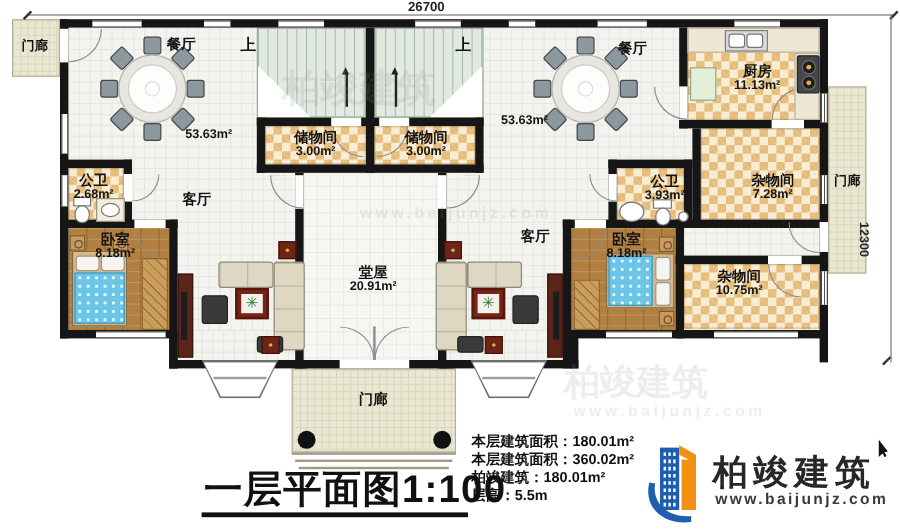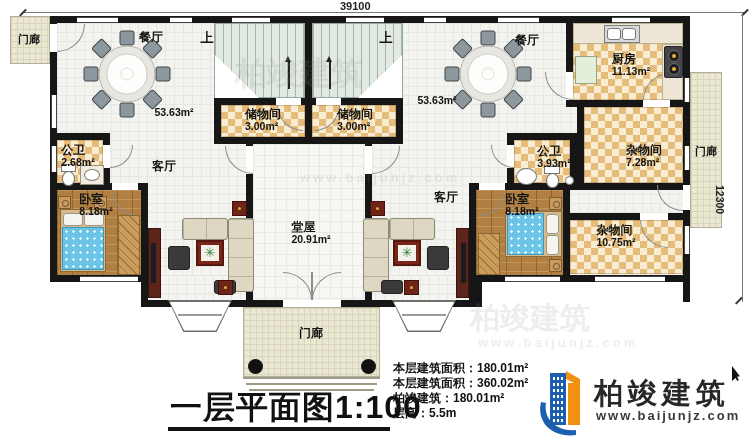--- a/index.html
+++ b/index.html
@@ -31,21 +31,21 @@
         background-size:8px 100%;border:1px solid #98a89a;box-sizing:border-box;}
   .win{position:absolute;background:#fff;border-top:1.5px solid #444;border-bottom:1.5px solid #444;box-sizing:border-box;
         background-image:linear-gradient(transparent 44%,#555 44%,#555 58%,transparent 58%);}
   .winv{position:absolute;background:#fff;border-left:1.5px solid #444;border-right:1.5px solid #444;box-sizing:border-box;
         background-image:linear-gradient(90deg,transparent 44%,#555 44%,#555 58%,transparent 58%);}
   .arc{position:absolute;box-sizing:border-box;}
   .arc-br{border-right:1.3px solid #8d8d8d;border-bottom:1.3px solid #8d8d8d;border-bottom-right-radius:100% 100%;}
   .arc-bl{border-left:1.3px solid #8d8d8d;border-bottom:1.3px solid #8d8d8d;border-bottom-left-radius:100% 100%;}
   .arc-tr{border-top:1.3px solid #8d8d8d;border-right:1.3px solid #8d8d8d;border-top-right-radius:100% 100%;}
   .arc-tl{border-top:1.3px solid #8d8d8d;border-left:1.3px solid #8d8d8d;border-top-left-radius:100% 100%;}
-  .lbl{position:absolute;transform:translateX(-50%);font-weight:bold;line-height:1.12;white-space:nowrap;}
+  .lbl{position:absolute;transform:translateX(-50%);text-align:center;font-weight:bold;line-height:1.12;white-space:nowrap;}
   .lbl .nm{font-size:12px;}
   .lbl .ar{font-size:10.5px;}
   .dim{position:absolute;font-size:11px;font-weight:bold;color:#222;}
   .dimline{position:absolute;background:#777;}
   .tick{position:absolute;width:1.5px;height:9px;background:#333;transform:rotate(45deg);}
   .bay{position:absolute;}
   .bay i{position:absolute;display:block;}
   .bay .b1{inset:0;clip-path:polygon(0 0,100% 0,76% 100%,24% 100%);background:#6f6f6f;}
   .bay .b2{inset:1.5px;clip-path:polygon(0 0,100% 0,76% 100%,24% 100%);background:#fff;}
   .bay .b3{left:10px;right:10px;top:14px;height:1.5px;background:#9a9a9a;}
@@ -444,21 +444,21 @@
     <div class="nm">堂屋</div>
       <div class="ar">20.91m²</div>
     </div>
   <div class="lbl" style="left:311px;top:327px;">
       <div class="nm">门廊</div>
     </div>
 
   <div class="dimline" style="left:22px;top:12px;width:724px;height:1px;"></div>
   <span class="tick" style="left:22px;top:8px;"></span>
   <span class="tick" style="left:744px;top:8px;"></span>
-  <div class="dim" style="left:340px;top:0px;">39100</div>
+  <div class="dim" style="left:340px;top:0px;">26700</div>
   <div class="dimline" style="left:742px;top:12px;width:1px;height:290px;"></div>
   <span class="tick" style="left:738px;top:296px;"></span>
   <div class="dim" style="left:726px;top:185px;transform:rotate(90deg);transform-origin:left top;font-size:10.5px;">12300</div>
 
   <div class="title" style="left:170px;top:386px;">一层平面图1:100</div>
   <div class="title-rule" style="left:168px;top:427px;width:222px;height:4px;"></div>
 
   <div>
     <div class="info-line" style="left:393px;top:360px;"><span>本层建筑面积：</span><span>180.01m²</span></div>
     <div class="info-line" style="left:393px;top:375px;"><span>本层建筑面积：</span><span>360.02m²</span></div>

